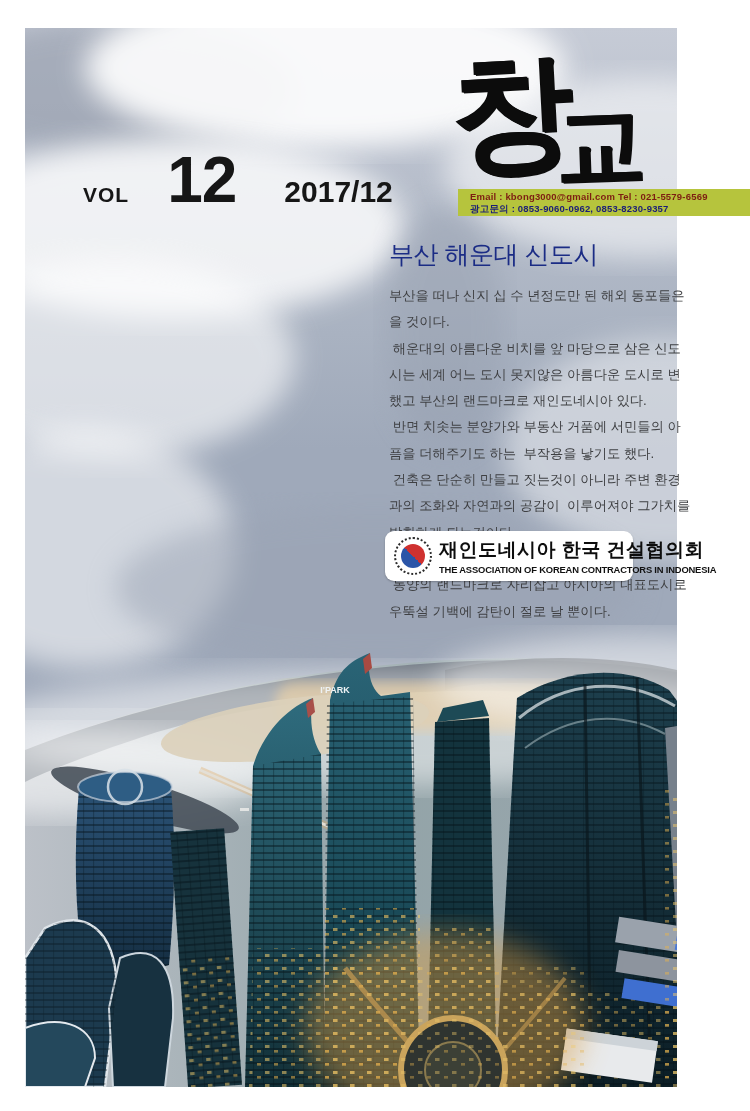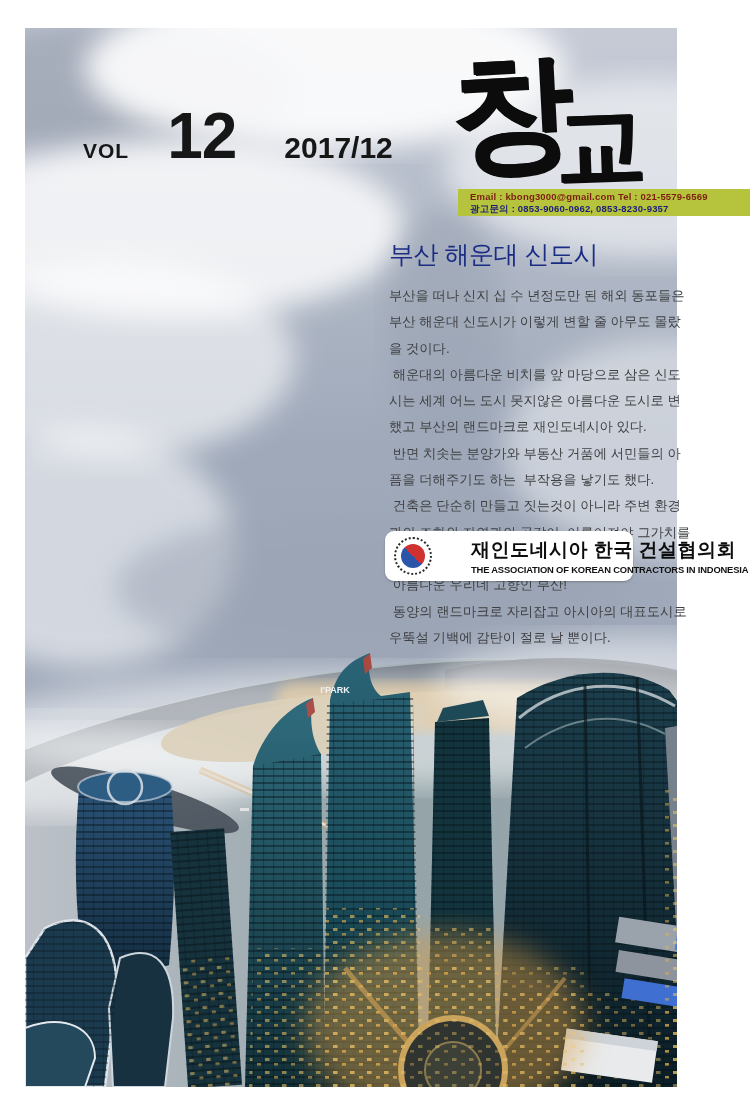--- a/index.html
+++ b/index.html
@@ -5,21 +5,21 @@
   html,body{margin:0;padding:0;}
   body{width:750px;height:1111px;background:#ffffff;position:relative;overflow:hidden;
        font-family:"Liberation Sans","DejaVu Sans",sans-serif;}
   .page{position:absolute;inset:0;background:#fff;}
   
   .photo{position:absolute;left:25px;top:28px;width:652px;height:1059px;overflow:hidden;background:#aab3c1;}
   .photo svg{display:block;}
   
   .vol{position:absolute;left:83px;top:104px;display:flex;align-items:baseline;color:#161616;gap:36px;}
   .vol .v{font-size:21px;font-weight:700;letter-spacing:1px;}
-  .vol .n{font-size:64px;font-weight:800;line-height:1;margin-left:2px;letter-spacing:-1px;}
+  .vol .n{font-size:64px;font-weight:800;line-height:1;margin-left:2px;letter-spacing:-1px;margin-top:44px;}
   .vol .d{font-size:30px;font-weight:700;margin-left:12px;}
   
   .calli{position:absolute;color:#0c0c0c;font-weight:900;line-height:1;
          text-shadow:1px 1px 0 #0c0c0c, -1px 0 0 #0c0c0c;}
   .c1{left:452px;top:52px;font-size:122px;transform:rotate(-3deg) scaleY(1.04);}
   .c2{left:556px;top:100px;font-size:90px;transform:rotate(-2deg);}
   .tagline{position:absolute;left:566px;top:77px;background:#e01f26;color:#ffffff;
            font-size:18px;font-weight:800;letter-spacing:1px;padding:4px 7px 4px 8px;}
   
   .contact{position:absolute;left:458px;top:189px;right:0;height:27px;background:#b6c43d;
@@ -27,21 +27,21 @@
   .contact div{font-size:9.5px;font-weight:700;line-height:12px;letter-spacing:.2px;white-space:nowrap;}
   .contact .l1{color:#7d1d12;}
   .contact .l2{color:#1a1d78;}
   
   .article{position:absolute;left:389px;top:238px;width:322px;}
   .article h1{margin:0 0 12px 0;font-size:25px;font-weight:400;color:#1b2c85;letter-spacing:-.5px;}
   .article .line{font-size:13.3px;color:#3f4043;line-height:26.3px;white-space:pre-wrap;}
   
   .badge{position:absolute;left:385px;top:531px;width:248px;height:50px;background:#ffffff;
          border-radius:9px;display:flex;align-items:center;padding:0 8px 0 9px;box-sizing:border-box;
-         box-shadow:0 1px 2px rgba(0,0,0,.25);gap:32px;}
+         box-shadow:0 1px 2px rgba(0,0,0,.25);}
   .emblem{width:38px;height:38px;border-radius:50%;border:2px dotted #2a2a2a;box-sizing:border-box;
           display:flex;align-items:center;justify-content:center;flex:0 0 auto;background:#fff;}
   .taegeuk{width:24px;height:24px;border-radius:50%;
            background:linear-gradient(45deg,#2b55a8 50%,#cf3130 50%);}
   .badge .txt{margin-left:7px;display:flex;flex-direction:column;justify-content:center;}
   .badge .ko{font-size:19px;font-weight:800;color:#0d0d0d;letter-spacing:.5px;white-space:nowrap;}
   .badge .en{font-size:9.7px;font-weight:700;color:#111;letter-spacing:-.2px;white-space:nowrap;
              transform:scaleX(.97);transform-origin:left center;margin-top:1px;}
 </style>
 </head>
@@ -228,21 +228,20 @@
   <div class="calli c2">교</div>
 
   <div class="contact">
     <div class="l1">Email : kbong3000@gmail.com   Tel : 021-5579-6569</div>
     <div class="l2">광고문의 : 0853-9060-0962, 0853-8230-9357</div>
   </div>
 
   <div class="article">
     <h1>부산 해운대 신도시</h1>
     <div class="line">부산을 떠나 신지 십 수 년정도만 된 해외 동포들은</div>
-    <div class="line">부산 해운대 신도시가 이렇게 변할 줄 아무도 몰랐</div>
     <div class="line">을 것이다.</div>
     <div class="line"> 해운대의 아름다운 비치를 앞 마당으로 삼은 신도</div>
     <div class="line">시는 세계 어느 도시 못지않은 아름다운 도시로 변</div>
     <div class="line">했고 부산의 랜드마크로 재인도네시아 있다.</div>
     <div class="line"> 반면 치솟는 분양가와 부동산 거품에 서민들의 아</div>
     <div class="line">픔을 더해주기도 하는  부작용을 낳기도 했다.</div>
     <div class="line"> 건축은 단순히 만들고 짓는것이 아니라 주변 환경</div>
     <div class="line">과의 조화와 자연과의 공감이  이루어져야 그가치를</div>
     <div class="line">발휘하게 되는것이다.</div>
     <div class="line"> 아름다운 우리네 고향인 부산!</div>

